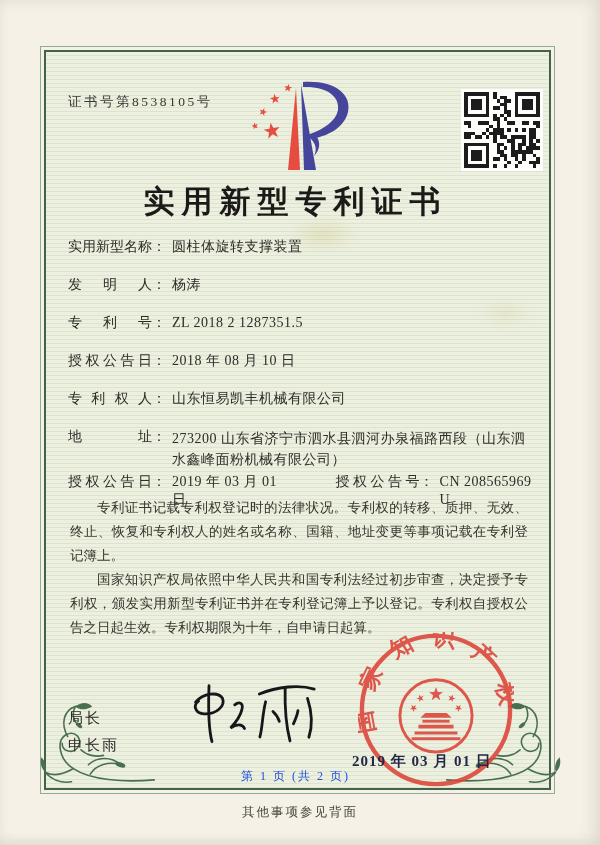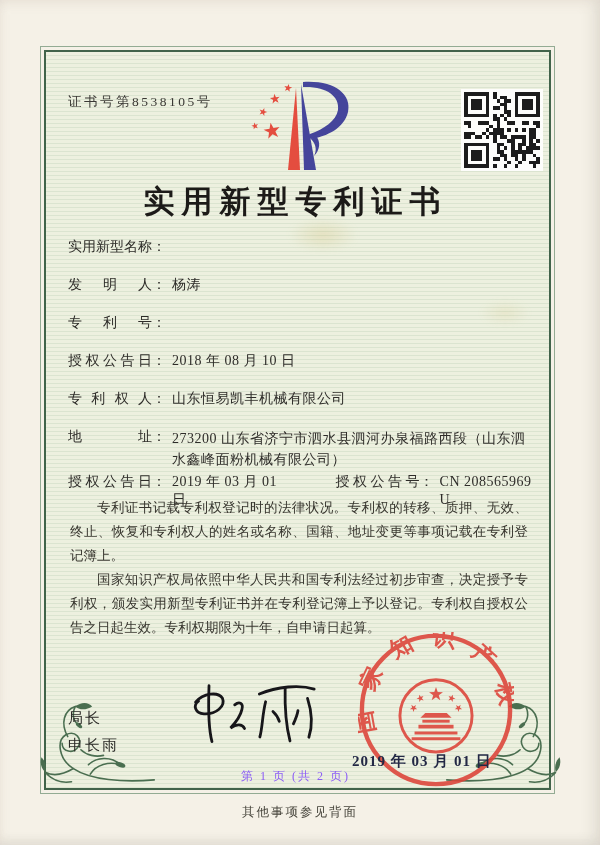--- a/index.html
+++ b/index.html
@@ -51,21 +51,21 @@
   .body-text p{margin:0;text-indent:2em;}
 
   .director{position:absolute;left:68px;top:694px;font-size:15px;line-height:27px;color:#2b2a27;letter-spacing:2px;margin-top:11px;}
   .signature{position:absolute;left:182px;top:676px;width:155px;height:74px;transform:rotate(-2deg);}
   .signature svg{width:100%;height:100%;}
 
   .seal{position:absolute;left:358px;top:632px;width:156px;height:156px;opacity:.88;}
   .seal svg{width:100%;height:100%;}
   .seal-date{position:absolute;left:352px;top:752px;width:180px;font-size:15px;font-weight:bold;letter-spacing:1px;color:#232845;}
 
-  .page-info{position:absolute;left:44px;top:768px;width:503px;text-align:center;font-size:12px;letter-spacing:2px;color:#8b5cf6;}
+  .page-info{position:absolute;left:44px;top:768px;width:503px;text-align:center;font-size:12px;letter-spacing:2px;color:#1d4ed8;}
   .footer-note{position:absolute;left:0;top:804px;width:600px;text-align:center;font-size:12.5px;letter-spacing:2px;color:#45433a;}
 
   .corner{position:absolute;width:128px;height:94px;}
   .corner.bl{left:31px;top:699px;}
   .corner.br{left:442px;top:699px;transform:scaleX(-1);}
   .defs-hidden{position:absolute;width:0;height:0;overflow:hidden;}
 </style>
 </head>
 <body>
 
@@ -350,29 +350,31 @@
       <rect x="19" y="20" width="1" height="1"></rect>
     </svg>
 </div>
 
 <div class="title">实用新型专利证书</div>
 
 <div class="fields">
   <div class="frow">
     <span class="flabel">实用新型名称</span>
       <span class="fcolon">：</span>
+    <span class="fvalue">圆柱体旋转支撑装置</span>
   </div>
   <div class="frow">
     <span class="flabel">发明人</span>
       <span class="fcolon">：</span>
     <span class="fvalue">杨涛</span>
   </div>
   <div class="frow">
     <span class="flabel">专利号</span>
       <span class="fcolon">：</span>
+    <span class="fvalue">ZL 2018 2 1287351.5</span>
   </div>
   <div class="frow">
     <span class="flabel">授权公告日</span>
       <span class="fcolon">：</span>
     <span class="fvalue">2018 年 08 月 10 日</span>
   </div>
   <div class="frow">
     <span class="flabel">专利权人</span>
       <span class="fcolon">：</span>
     <span class="fvalue">山东恒易凯丰机械有限公司</span>

